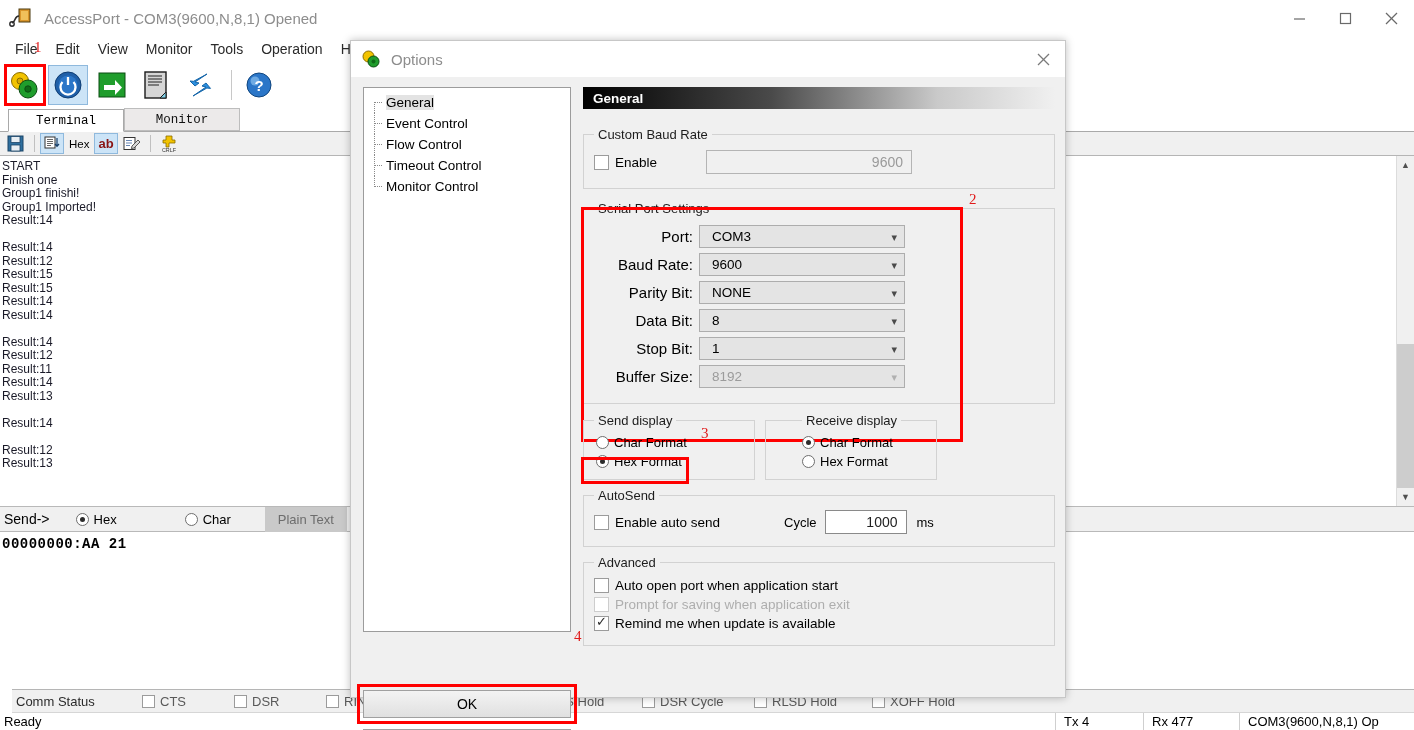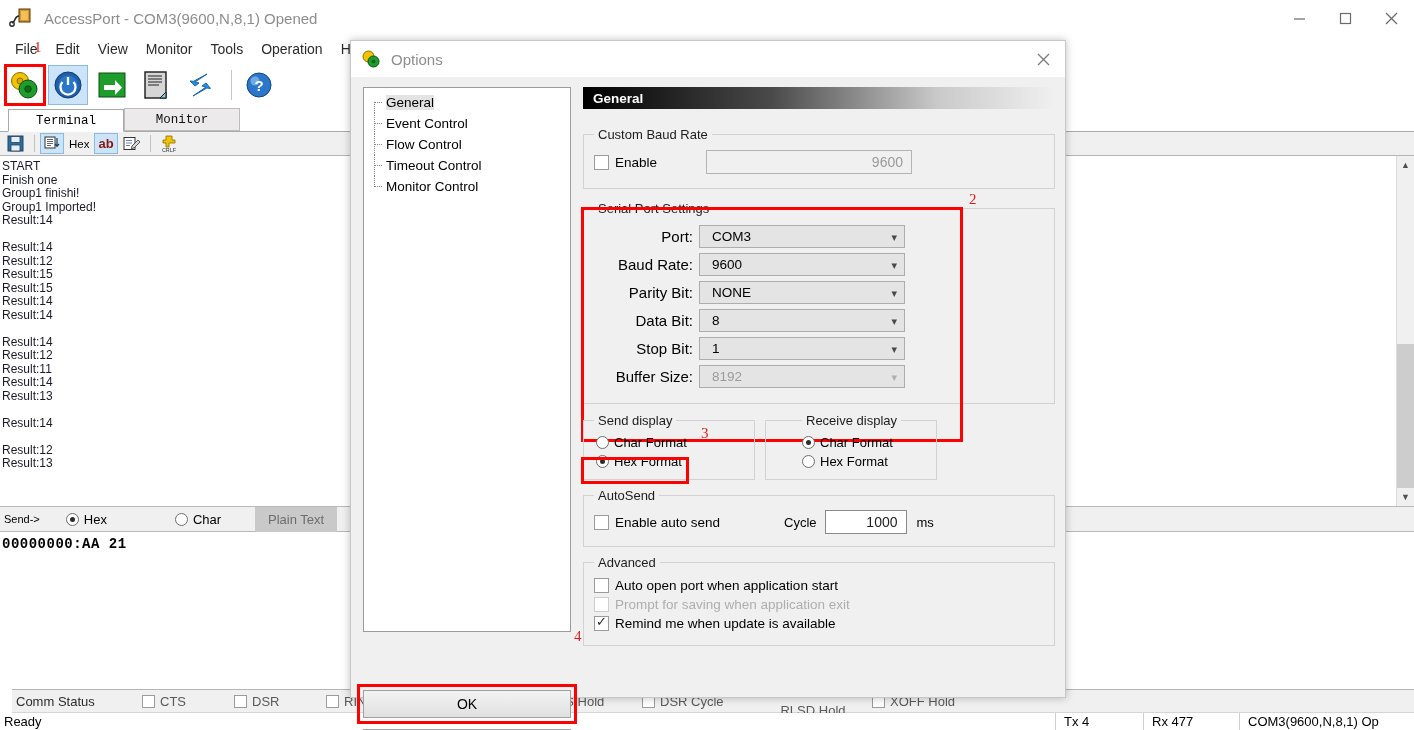--- a/index.html
+++ b/index.html
@@ -55,21 +55,21 @@
   .vscroll { width:18px; background:#f0f0f0; border-left:1px solid #dcdcdc;
              display:flex; flex-direction:column; align-items:center; position:relative; }
   .vs-arrow { width:18px; height:18px; display:flex; align-items:center; justify-content:center;
               color:#505050; font-size:9px; }
   .vs-track { flex:1; width:18px; background:#f0f0f0; position:relative; }
   .vs-thumb { position:absolute; left:0; width:18px; background:#cdcdcd; }
 
   .sendbar { position:absolute; left:0; right:0; top:506px; height:26px;
              display:flex; align-items:center; background:#f0f0f0;
              border-top:1px solid #b9b9b9; border-bottom:1px solid #b9b9b9; }
-  .sendbar .lbl { padding-left:4px; font-size:11px;text-align:center; }
+  .sendbar .lbl { padding-left:4px; font-size:14px;text-align:center; }
   .radio { width:13px; height:13px; border:1px solid #6e6e6e; border-radius:50%;
            display:inline-block; position:relative; background:#fff; flex:0 0 auto; }
   .radio.on::after { content:""; position:absolute; left:3px; top:3px; width:5px; height:5px;
                      border-radius:50%; background:#2c2c2c; }
   .rg { display:flex; align-items:center; gap:5px; }
   .plaintab { margin-left:auto; width:82px; height:25px; background:#c9c9c9;
               display:flex; align-items:center; justify-content:center; color:#6d6d6d; font-size:13px; }
 
   .hexarea { position:absolute; left:0; right:0; top:532px; height:152px; background:#fff;
              font-family:"Liberation Mono", monospace; font-size:14px; font-weight:bold;
@@ -358,21 +358,21 @@
         <span>RLSD (CD)</span>
       </div>
     <div class="cs-item" style="width:112px;">
         <span class="cbox"></span>
         <span>CTS Hold</span>
       </div>
     <div class="cs-item" style="width:112px;">
         <span class="cbox"></span>
         <span>DSR Cycle</span>
       </div>
-    <div class="cs-item" style="width:118px;flex-direction:column;">
+    <div class="cs-item" style="width:118px;">
         <span class="cbox"></span>
         <span>RLSD Hold</span>
       </div>
     <div class="cs-item" style="width:118px;">
         <span class="cbox"></span>
         <span>XOFF Hold</span>
       </div>
   </div>
 
   <div class="statusbar">

